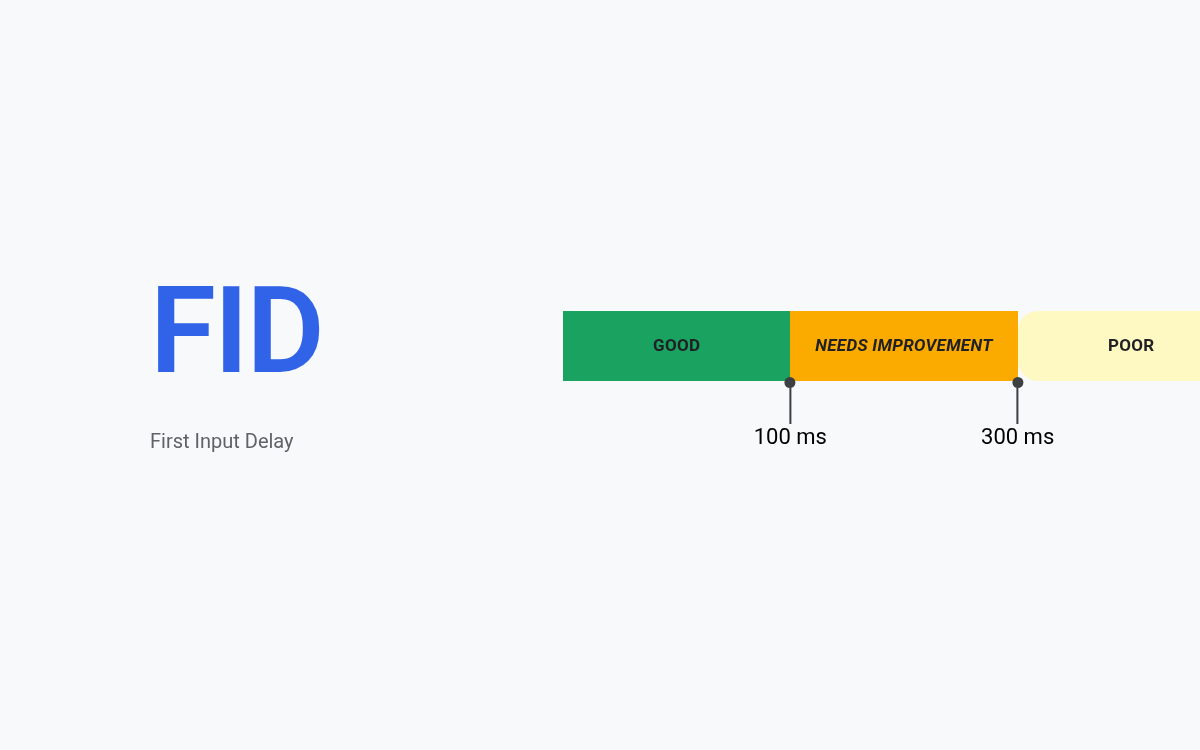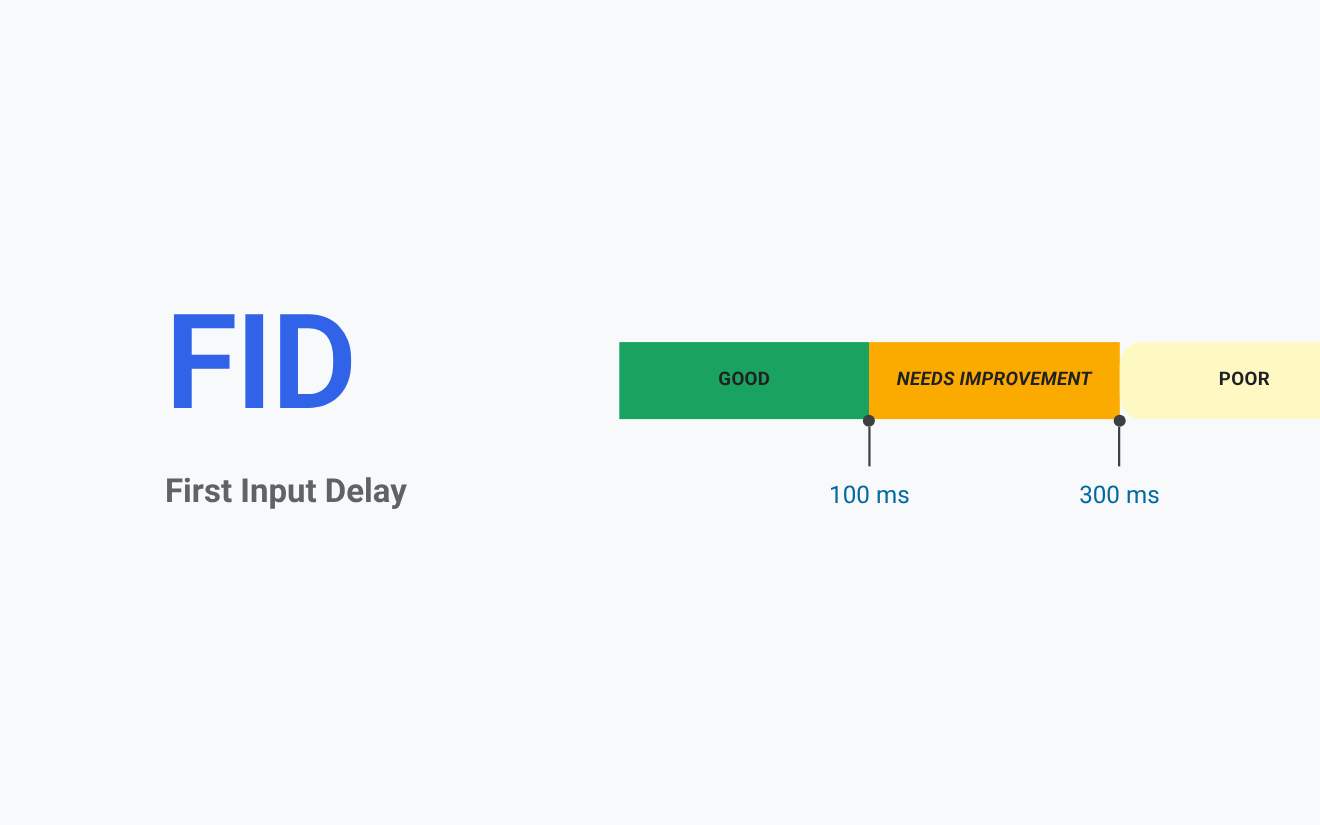--- a/index.html
+++ b/index.html
@@ -18,22 +18,22 @@
   }
   .acronym {
     font-size: 120px;
     font-weight: 600;
     letter-spacing: -2px;
     color: #3063e8;
     line-height: 1;
   }
   .fullname {
     margin-top: 38px;
-    font-size: 30px;
-    font-weight: 700;
+    font-size: 20px;
+    font-weight: 400;
     color: #5f6368;
   }
 
   .scale-wrap {
     position: absolute;
     left: 563px;
     top: 311px;
     width: 682px;
   }
   .bar {
@@ -71,23 +71,22 @@
     height: 11px;
     border-radius: 50%;
     background: #3c4043;
   }
   .tick .stem {
     width: 2px;
     height: 36px;
     background: #3c4043;
   }
   .tick .val {
-    margin-top: 14px;
     font-size: 22px;
-    color: #0369a1;
+    color: #000000;
     white-space: nowrap;
   }
   .tick.t1 { left: 33.333%; }
   .tick.t2 { left: 66.666%; }
 </style>
 </head>
 <body>
 
 <div class="left-block">
   <div class="acronym">FID</div>

